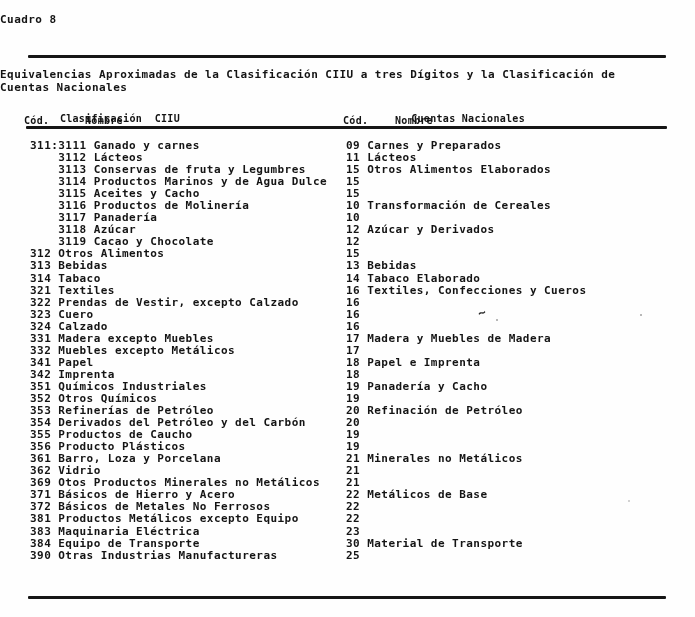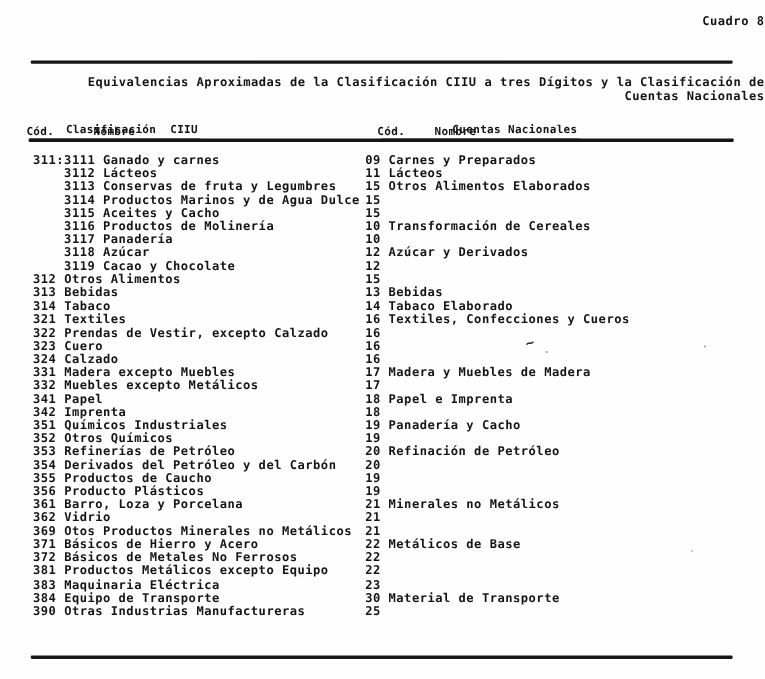--- a/index.html
+++ b/index.html
@@ -15,38 +15,38 @@
     overflow: hidden;
     font-family: "DejaVu Sans Mono", "Liberation Mono", monospace;
     font-weight: bold;
     color: #141414;
   }
   .kicker {
     position: absolute;
     top: 13px;
     left: 0;
     width: 695px;
-    text-align: right;
+    text-align: left;
     font-size: 11px;
     letter-spacing: 0.45px;
   }
   .rule {
     position: absolute;
     background: #161616;
     border-radius: 1px;
   }
   .rule-top    { top: 55px;  left: 28px; width: 638px; height: 3px; }
   .rule-head   { top: 126px; left: 26px; width: 641px; height: 3px; }
   .rule-bottom { top: 596px; left: 28px; width: 638px; height: 3px; }
   .title {
     position: absolute;
     top: 68px;
     left: 0;
     width: 695px;
-    text-align: right;
+    text-align: left;
     font-size: 11px;
     letter-spacing: 0.45px;
     line-height: 13px;
   }
   .group-header {
     position: absolute;
     top: 112px;
     height: 14px;
     border-bottom: 1.6px solid #141414;
     font-size: 10px;
@@ -76,21 +76,21 @@
     font-size: 11px;
     letter-spacing: 0.45px;
   }
   .row {
     position: relative;
     height: 12.05px;
     line-height: 12.05px;
     white-space: pre;
   }
   .cell-left  { position: absolute; left: 30px;  top: 0; }
-  .cell-right { position: absolute; left: 332px; top: 0; }
+  .cell-right { position: absolute; left: 346px; top: 0; }
   .scan-artifact {
     position: absolute;
     top: 305px;
     left: 478px;
     font-size: 13px;
     color: #2b2b2b;
     transform: rotate(-18deg);
     letter-spacing: 0;
   }
   .speck {

